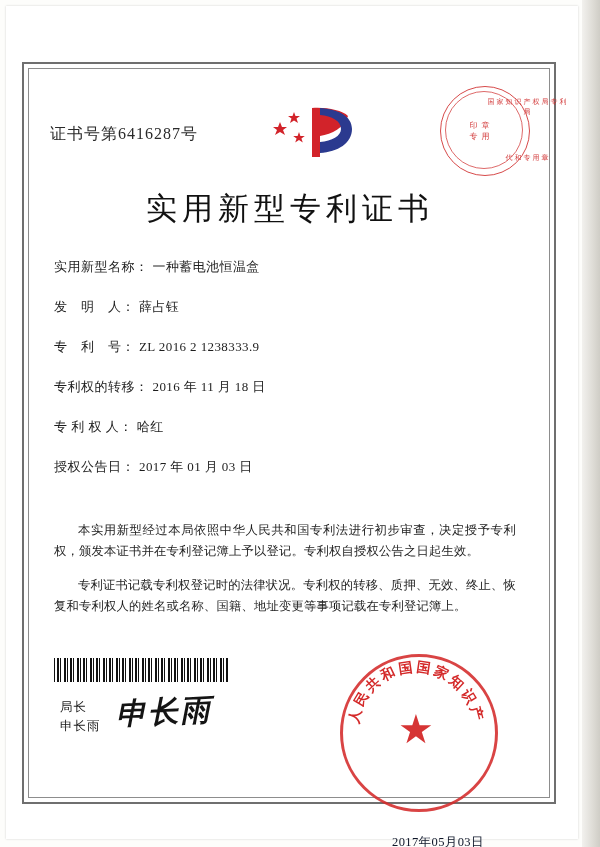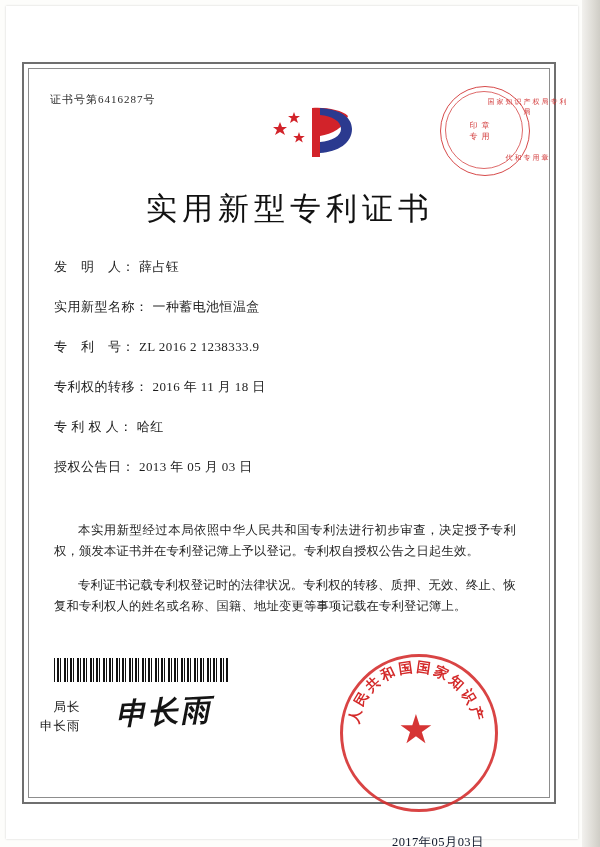--- a/index.html
+++ b/index.html
@@ -58,22 +58,22 @@
   .content {
     position: absolute;
     left: 40px; top: 80px;
     width: 500px;
     height: 700px;
   }
 
   
   .cert-no {
     position: absolute;
-    left: 10px; top: 12px;
-    font-size: 11px;
+    left: 10px; top: 44px;
+    font-size: 16px;
     letter-spacing: 1px;
     color: #2a2a2a;
   }
 
   
   .logo {
     position: absolute;
     left: 228px; top: 22px;
     width: 90px; height: 62px;
   }
@@ -185,21 +185,21 @@
       repeating-linear-gradient(to right,
         #111 0px, #111 1px, #fff 1px, #fff 3px,
         #111 3px, #111 5px, #fff 5px, #fff 6px,
         #111 6px, #111 7px, #fff 7px, #fff 10px,
         #111 10px, #111 12px, #fff 12px, #fff 13px);
   }
 
   
   .sig-block {
     position: absolute;
-    left: 0; top: 618px; text-align: right;
+    left: 20px; top: 618px;
   }
   .sig-label {
     font-size: 12.5px;
     line-height: 19px;
     letter-spacing: 1px;
   }
   .sig-hand {
     position: absolute;
     left: 76px; top: 612px;
     font-size: 30px;
@@ -282,36 +282,36 @@
         <div>印 章</div>
         <div>专 用</div>
       </div>
       <div class="seal-text-bottom">代和专用章</div>
     </div>
 
     <div class="title">实用新型专利证书</div>
 
     <div class="fields">
       <div class="field-row">
+        <span class="field-label">实用新型名称：</span><span class="field-value">一种蓄电池恒温盒</span>
+      </div>
+      <div class="field-row">
         <span class="field-label">发　明　人：</span><span class="field-value">薛占钰</span>
       </div>
       <div class="field-row">
-        <span class="field-label">实用新型名称：</span><span class="field-value">一种蓄电池恒温盒</span>
-      </div>
-      <div class="field-row">
         <span class="field-label">专　利　号：</span><span class="field-value">ZL 2016 2 1238333.9</span>
       </div>
       <div class="field-row">
         <span class="field-label">专利权的转移：</span><span class="field-value">2016 年 11 月 18 日</span>
       </div>
       <div class="field-row">
         <span class="field-label">专 利 权 人：</span><span class="field-value">哈红</span>
       </div>
       <div class="field-row">
-        <span class="field-label">授权公告日：</span><span class="field-value">2013 年 05 月 03 日</span>
+        <span class="field-label">授权公告日：</span><span class="field-value">2017 年 01 月 03 日</span>
       </div>
     </div>
 
     <div class="paragraphs">
       <p class="para">本实用新型经过本局依照中华人民共和国专利法进行初步审查，决定授予专利权，颁发本证书并在专利登记簿上予以登记。专利权自授权公告之日起生效。</p>
       <p class="para">专利证书记载专利权登记时的法律状况。专利权的转移、质押、无效、终止、恢复和专利权人的姓名或名称、国籍、地址变更等事项记载在专利登记簿上。</p>
     </div>
 
     <div class="barcode"></div>
 

